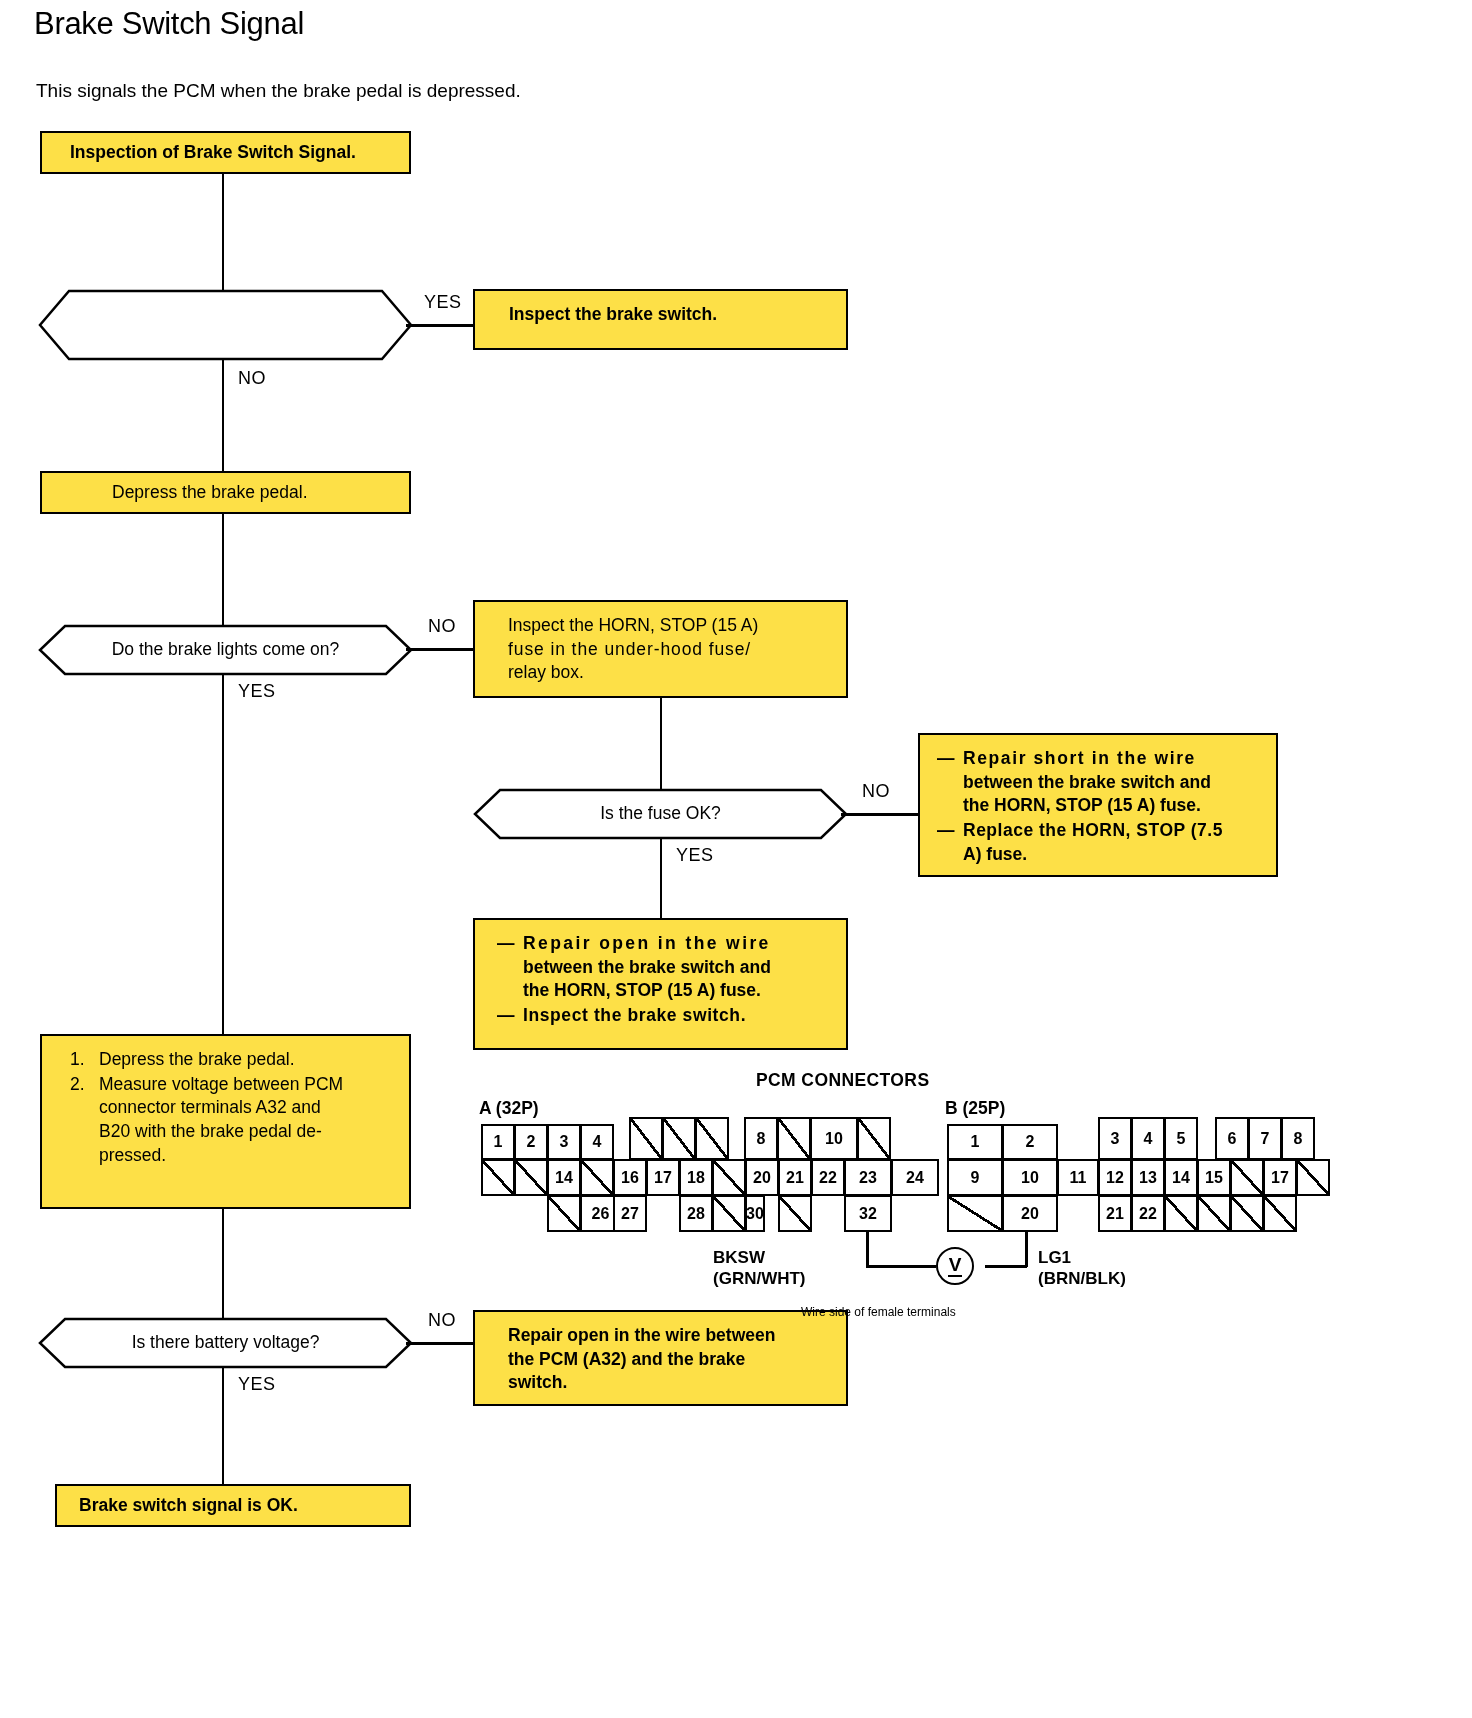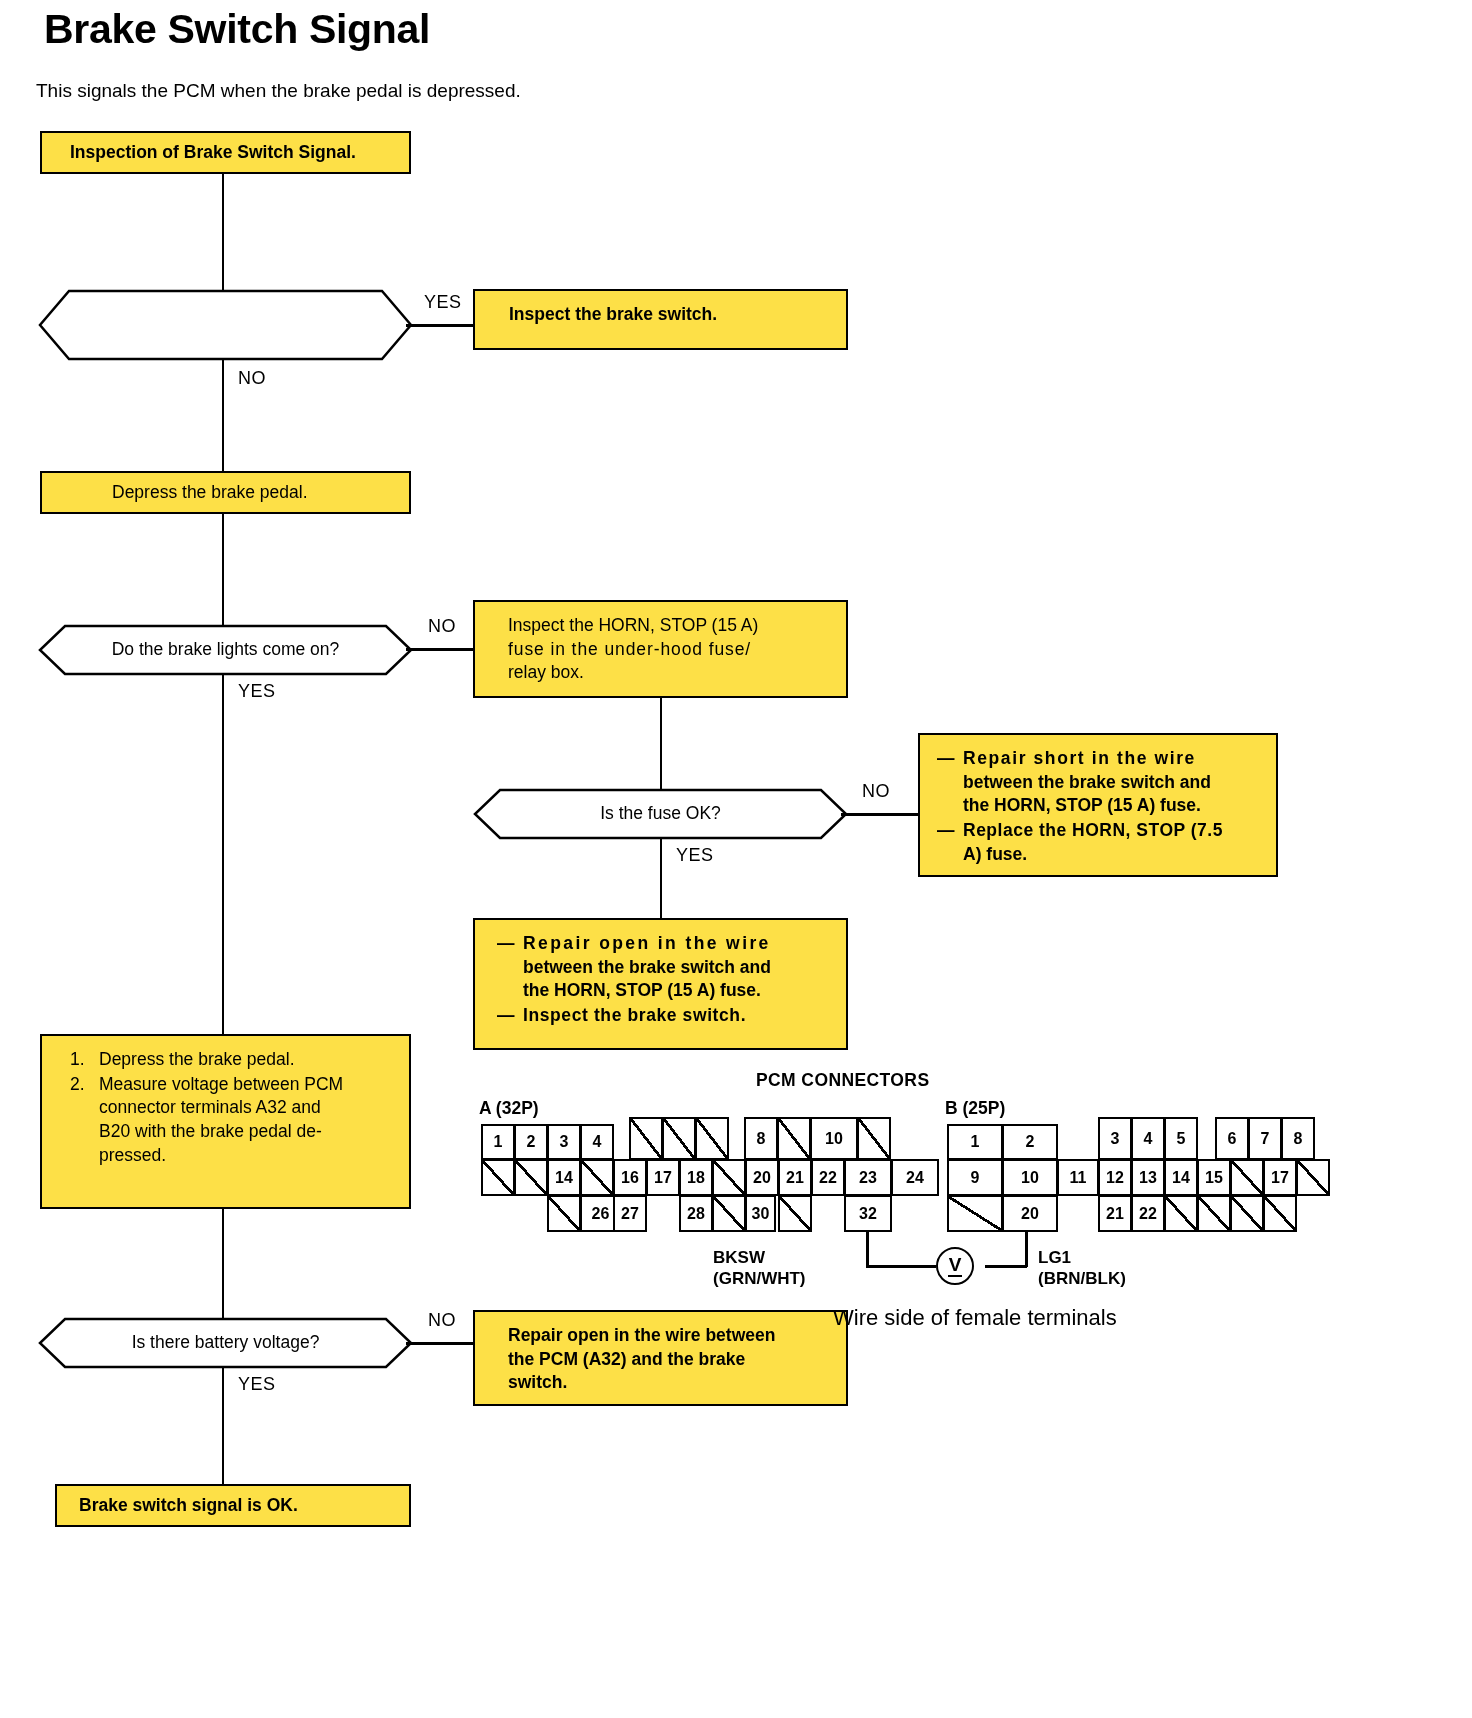--- a/index.html
+++ b/index.html
@@ -12,23 +12,23 @@
     height: 1718px;
     position: relative;
     font-family: "Liberation Sans", sans-serif;
     color: #000000;
     overflow: hidden;
   }
   .abs { position: absolute; }
 
   
   #page-title {
-    left: 44px; top: 6px;
-    font-size: 41px;
-    font-weight: bold;
+    left: 34px; top: 6px;
+    font-size: 31px;
+    font-weight: normal;
     letter-spacing: -0.3px;
   }
   #page-subtitle {
     left: 36px; top: 80px;
     font-size: 19px;
   }
 
   
   .box {
     border: 2.5px solid #000;
@@ -123,22 +123,21 @@
        transparent calc(50% + 1.4px), transparent 100%);
   }
   .wire-label {
     position: absolute;
     font-size: 17px;
     font-weight: bold;
     line-height: 1.25;
   }
   #wire-side-note {
     position: absolute;
-    font-size: 22px;
-    margin-left: 32px;
+    font-size: 12px;
   }
   .volt-meter {
     position: absolute;
     width: 38px; height: 38px;
     border: 2.5px solid #000;
     border-radius: 50%;
     box-sizing: border-box;
     display: flex;
     align-items: center;
     justify-content: center;
@@ -333,21 +332,21 @@
 <div class="cell" style="left:778px; top:1159px; width:34px; height:37px;">21</div>
 <div class="cell" style="left:811px; top:1159px; width:34px; height:37px;">22</div>
 <div class="cell" style="left:844px; top:1159px; width:48px; height:37px;">23</div>
 <div class="cell" style="left:891px; top:1159px; width:48px; height:37px;">24</div>
 
 <div class="cell slash" style="left:547px; top:1195px; width:34px; height:37px;"></div>
 <div class="cell" style="left:580px; top:1195px; width:41px; height:37px;">26</div>
 <div class="cell" style="left:613px; top:1195px; width:34px; height:37px;">27</div>
 <div class="cell" style="left:679px; top:1195px; width:34px; height:37px;">28</div>
 <div class="cell slash" style="left:712px; top:1195px; width:34px; height:37px;"></div>
-<div class="cell" style="left:745px; top:1195px; width:31px; height:37px;">30</div>
+<div class="cell" style="left:745px; top:1195px; width:20px; height:37px;">30</div>
 <div class="cell slash" style="left:778px; top:1195px; width:34px; height:37px;"></div>
 <div class="cell" style="left:844px; top:1195px; width:48px; height:37px;">32</div>
 
 <div class="cell" style="left:947px; top:1124px; width:56px; height:36px;">1</div>
 <div class="cell" style="left:1002px; top:1124px; width:56px; height:36px;">2</div>
 <div class="cell" style="left:1098px; top:1117px; width:34px; height:43px;">3</div>
 <div class="cell" style="left:1131px; top:1117px; width:34px; height:43px;">4</div>
 <div class="cell" style="left:1164px; top:1117px; width:34px; height:43px;">5</div>
 <div class="cell" style="left:1215px; top:1117px; width:34px; height:43px;">6</div>
 <div class="cell" style="left:1248px; top:1117px; width:34px; height:43px;">7</div>

